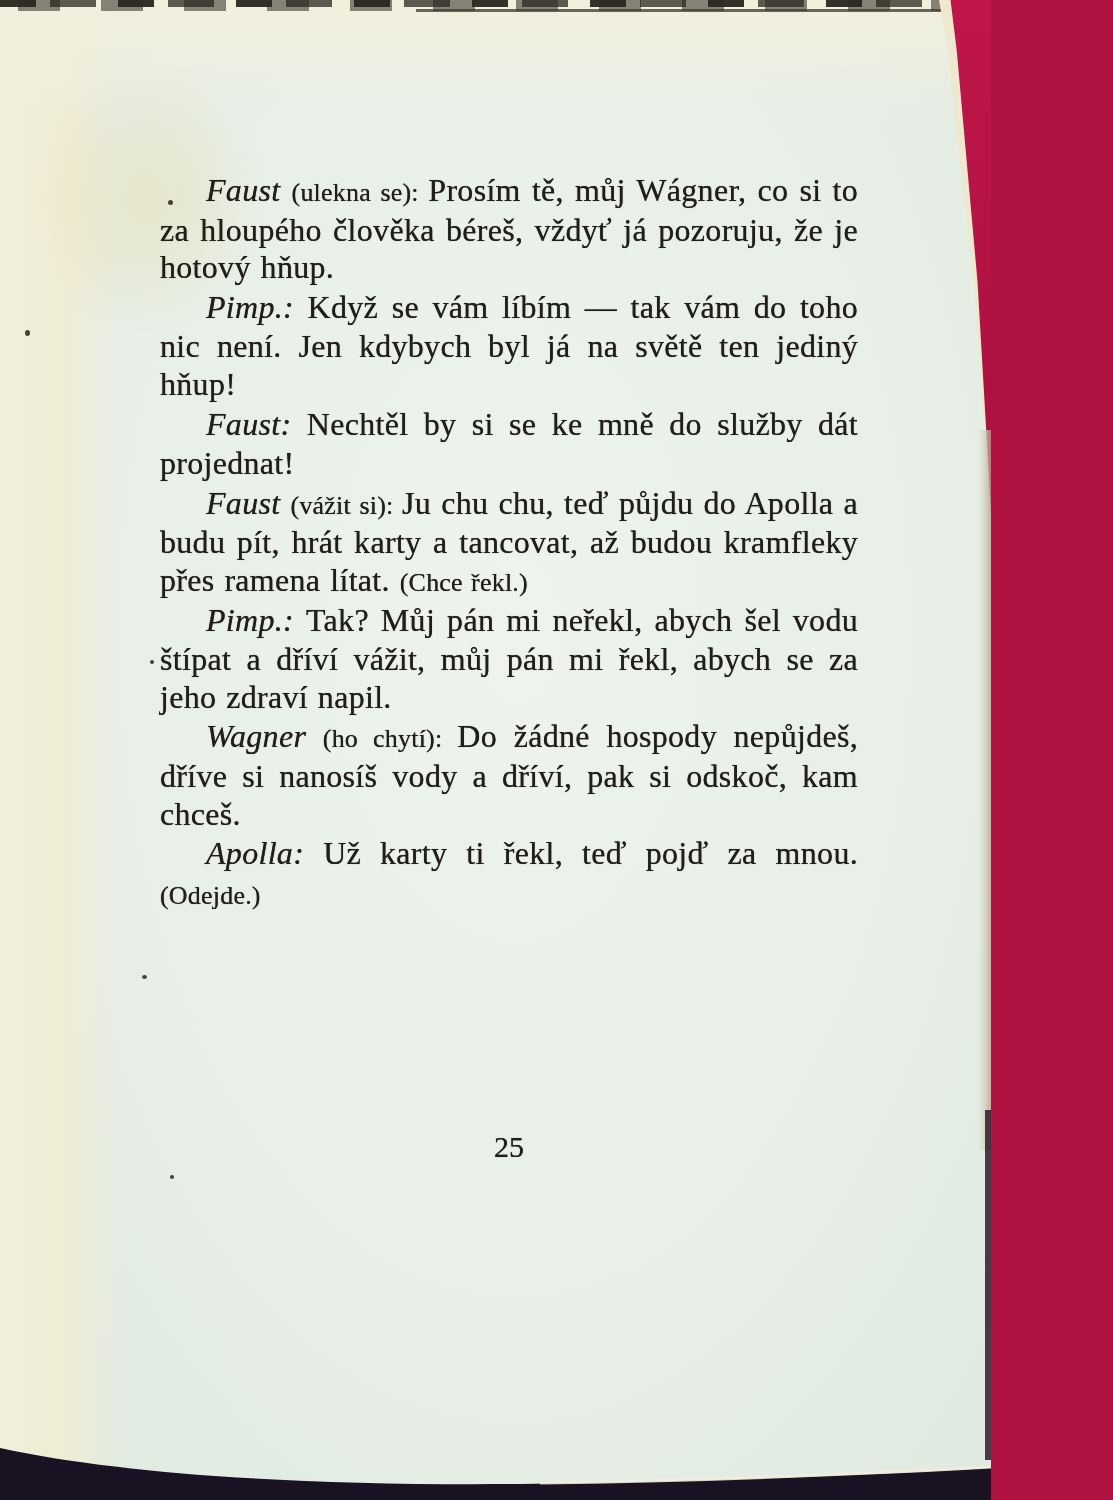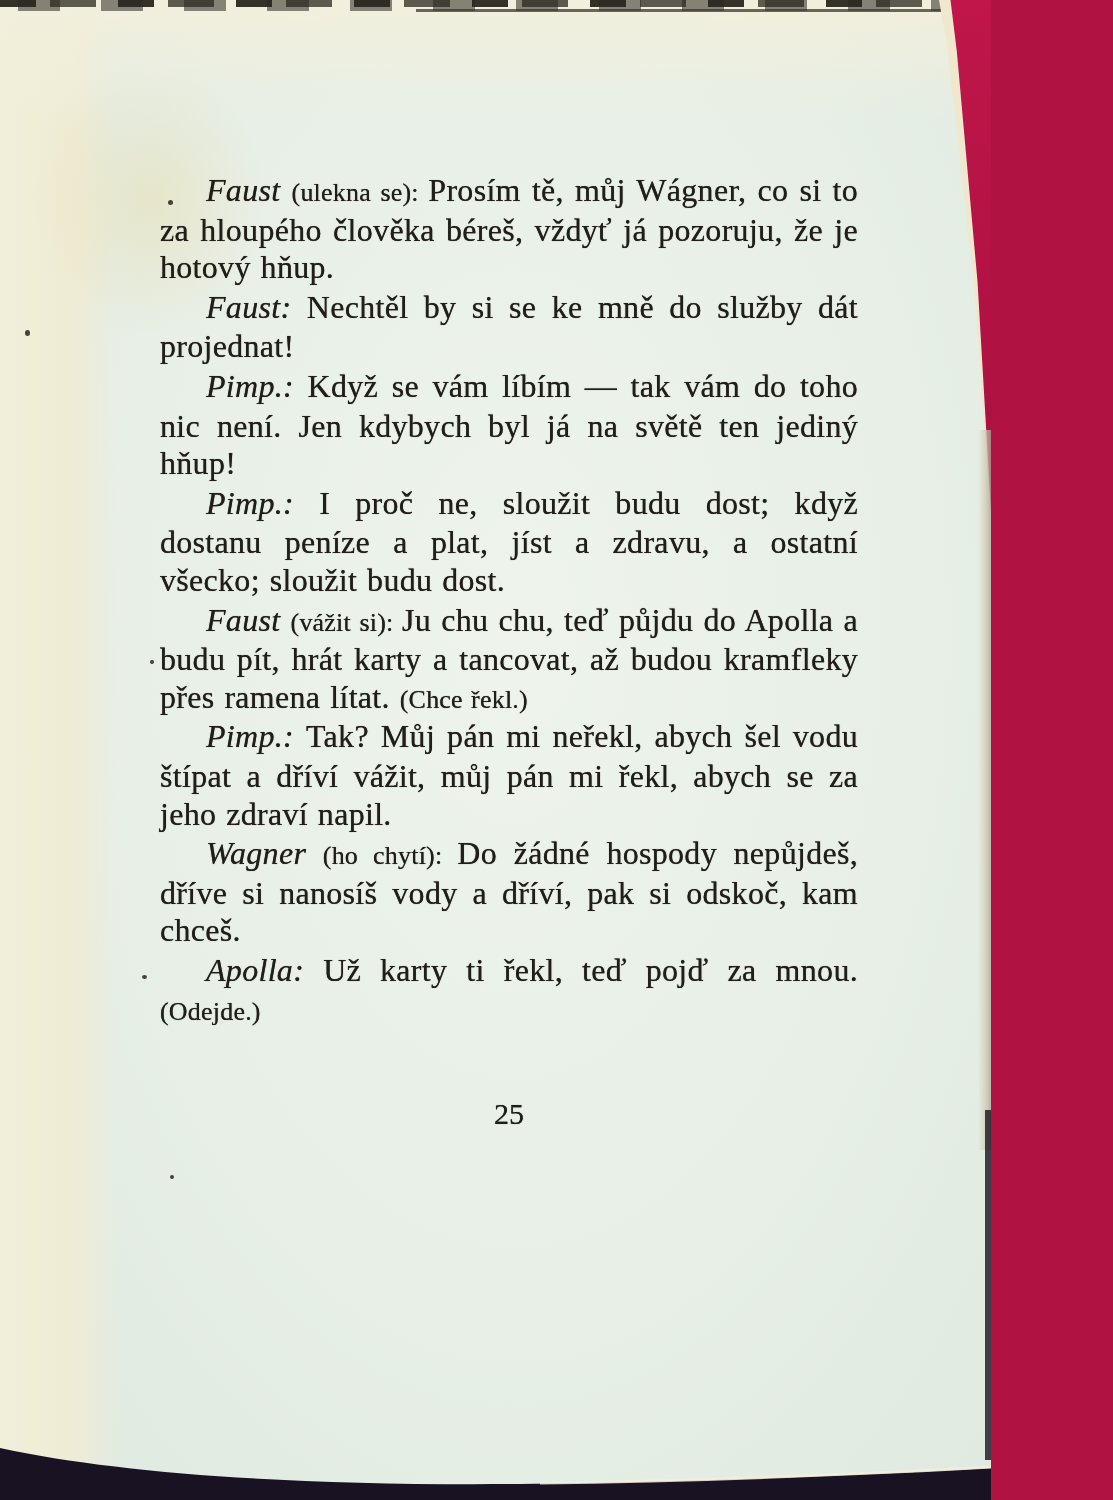--- a/index.html
+++ b/index.html
@@ -71,21 +71,21 @@
     color:#211e18;
     font-size:32px; line-height:37.6px;
     text-align:justify;
     letter-spacing:0.3px; word-spacing:1.6px;
     text-shadow:0 0 0.7px rgba(33,30,24,0.9);
   }
   .para { margin:0; text-indent:46px; }
   .speaker { font-style:italic; }
   .direction { font-size:26px; letter-spacing:0.2px; }
   .page-number {
-    position:absolute; top:1097px; left:160px; width:698px;
+    position:absolute; top:1130px; left:160px; width:698px;
     text-align:center; color:#211e18; font-size:30px;
     text-shadow:0 0 0.7px rgba(33,30,24,0.9);
   }
   .speck { position:absolute; background:#45413a; border-radius:50%; }
 </style>
 </head>
 <body>
 
 <div class="scan">
   <div class="left-strip"></div>
@@ -93,23 +93,22 @@
   <div class="blotch"></div>
   <div class="torn-edge"></div>
   <div class="top-line"></div>
   <div class="corner-cream"></div>
   <div class="corner-red"></div>
   <div class="right-edge"></div>
   <div class="right-dark"></div>
 
   <div class="text-block">
     <p class="para"><span class="speaker">Faust </span><span class="direction">(ulekna se): </span><span>Prosím tě, můj Wágner, co si to za hloupého člověka béreš, vždyť já pozoruju, že je hotový hňup.</span><span class="direction"></span></p>
+    <p class="para"><span class="speaker">Pimp.: </span><span class="direction"></span><span>Když se vám líbím — tak vám do toho nic není. Jen kdybych byl já na světě ten jediný hňup!</span><span class="direction"></span></p>
     <p class="para"><span class="speaker">Faust: </span><span class="direction"></span><span>Nechtěl by si se ke mně do služby dát projednat!</span><span class="direction"></span></p>
-    <p class="para"><span class="speaker">Pimp.: </span><span class="direction"></span><span>Když se vám líbím — tak vám do toho nic není. Jen kdybych byl já na světě ten jediný hňup!</span><span class="direction"></span></p>
-    <p class="para"><span class="speaker">Pimp.: </span><span class="direction"></span><span>I proč ne, sloužit budu dost; když dostanu peníze a plat, jíst a zdravu, a ostatní všecko; sloužit budu dost.</span><span class="direction"></span></p>
     <p class="para"><span class="speaker">Faust </span><span class="direction">(vážit si): </span><span>Ju chu chu, teď půjdu do Apolla a budu pít, hrát karty a tancovat, až budou kramfleky přes ramena lítat. </span><span class="direction">(Chce řekl.)</span></p>
     <p class="para"><span class="speaker">Pimp.: </span><span class="direction"></span><span>Tak? Můj pán mi neřekl, abych šel vodu štípat a dříví vážit, můj pán mi řekl, abych se za jeho zdraví napil.</span><span class="direction"></span></p>
     <p class="para"><span class="speaker">Wagner </span><span class="direction">(ho chytí): </span><span>Do žádné hospody nepůjdeš, dříve si nanosíš vody a dříví, pak si odskoč, kam chceš.</span><span class="direction"></span></p>
     <p class="para"><span class="speaker">Apolla: </span><span class="direction"></span><span>Už karty ti řekl, teď pojď za mnou. </span><span class="direction">(Odejde.)</span></p>
   </div>
 
   <div class="page-number">25</div>
 
   <div class="speck" style="left:168px;top:200px;width:5px;height:5px;"></div>
   <div class="speck" style="left:150px;top:660px;width:4px;height:4px;"></div>

